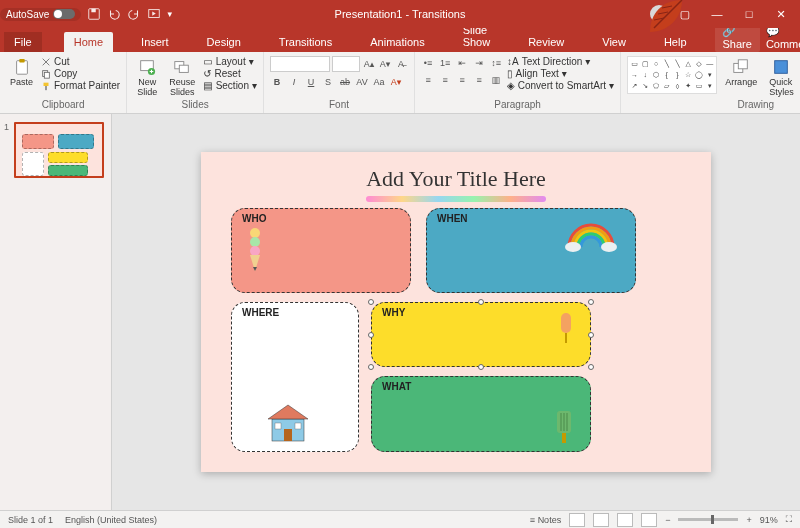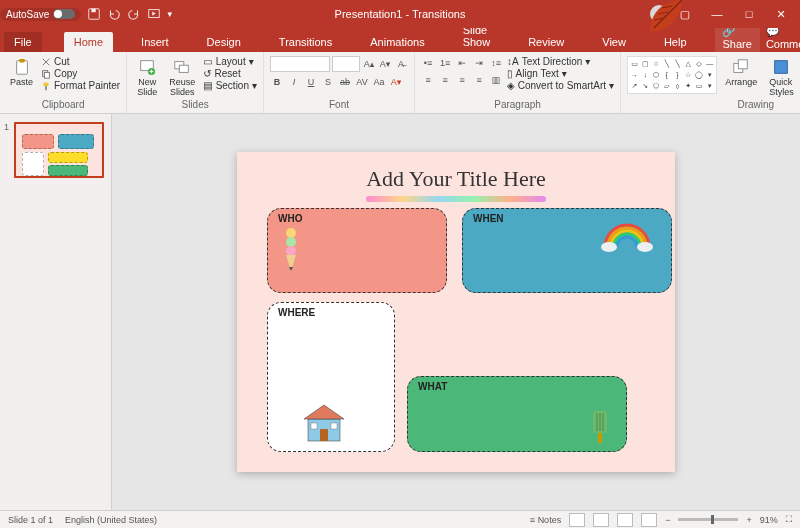--- a/index.html
+++ b/index.html
@@ -44,21 +44,21 @@
 .shape-mini { font-size: 7px; display: flex; align-items: center; justify-content: center; color: #444; }
 
 
 .workspace { display: flex; height: calc(528px - 28px - 24px - 62px - 18px); background: #e6e6e6; }
 .thumb-panel { width: 112px; background: #f3efee; border-right: 1px solid #d0d0d0; padding: 8px 6px; overflow-y: auto; }
 .thumb { position: relative; }
 .thumb-num { position: absolute; left: -2px; top: 0; font-size: 9px; color: #666; }
 .thumb-slide { margin-left: 8px; width: 90px; height: 56px; background: #fde3dd; border: 2px solid #c43e1c; border-radius: 1px; position: relative; }
 .thumb-mini-box { position: absolute; border-radius: 3px; border: 1px dashed rgba(0,0,0,0.3); }
 .canvas-area { flex: 1; display: flex; align-items: center; justify-content: center; position: relative; }
-.slide { width: 438px; height: 320px; background: #fde3dd; box-shadow: 0 2px 8px rgba(0,0,0,0.25); position: relative; }
+.slide { width: 510px; height: 320px; background: #fde3dd; box-shadow: 0 2px 8px rgba(0,0,0,0.25); position: relative; }
 .slide-title { position: absolute; top: 14px; left: 0; right: 0; text-align: center; font-family: "Comic Sans MS", cursive; font-size: 22px; color: #333; }
 .title-underline { position: absolute; top: 44px; left: 50%; transform: translateX(-50%); width: 180px; height: 6px; background: linear-gradient(90deg,#f4c,#fc4,#4cf,#4f8,#f84,#c4f); opacity: 0.55; border-radius: 3px; }
 .card { position: absolute; border: 1.5px dashed #333; border-radius: 14px; }
 .card-label { position: absolute; top: 4px; left: 10px; font-size: 10px; font-weight: bold; color: #222; font-family: Arial; }
 .card.who   { left: 30px;  top: 56px;  width: 180px; height: 85px; background: #f49687; padding-left: 46px; }
 .card.when  { left: 225px; top: 56px;  width: 210px; height: 85px; background: #4ca9c4; }
 .card.where { left: 30px;  top: 150px; width: 128px; height: 150px; background: #fff; }
 .card.why   { left: 170px; top: 150px; width: 220px; height: 65px; background: #fddd2a; }
 .card.what  { left: 170px; top: 224px; width: 220px; height: 76px; background: #4bb778; }
 .sel-handle { position: absolute; width: 6px; height: 6px; background: #fff; border: 1px solid #666; border-radius: 50%; }
@@ -357,20 +357,35 @@
         <div class="card-label">WHERE</div>
         <svg class="house" width="48" height="40" viewBox="0 0 48 40">
           <rect x="8" y="16" width="32" height="22" fill="#8ecae6" stroke="#333" stroke-width="0.5"></rect>
           <path d="M4 16 L24 2 L44 16 Z" fill="#e07a5f" stroke="#333" stroke-width="0.5"></path>
           <rect x="20" y="26" width="8" height="12" fill="#b5651d"></rect>
           <rect x="11" y="20" width="6" height="6" fill="#fff" stroke="#666" stroke-width="0.4"></rect>
           <rect x="31" y="20" width="6" height="6" fill="#fff" stroke="#666" stroke-width="0.4"></rect>
         </svg>
       </div>
 
+      <div class="card why">
+        <div class="card-label">WHY</div>
+        <svg class="popsicle2" width="16" height="34" viewBox="0 0 16 34">
+          <rect x="3" y="2" width="10" height="20" rx="5" fill="#f4a261"></rect>
+            <rect x="7" y="22" width="2" height="10" fill="#c49a00"></rect>
+        </svg>
+        <div class="sel-handle tl"></div>
+          <div class="sel-handle tr"></div>
+          <div class="sel-handle bl"></div>
+          <div class="sel-handle br"></div>
+        <div class="sel-handle tm"></div>
+          <div class="sel-handle bm"></div>
+          <div class="sel-handle ml"></div>
+          <div class="sel-handle mr"></div>
+      </div>
 
       <div class="card what">
         <div class="card-label">WHAT</div>
         <svg class="popsicle" width="20" height="36" viewBox="0 0 20 36">
           <rect x="3" y="2" width="14" height="22" rx="3" fill="#6db86d"></rect>
           <line x1="7" y1="4" x2="7" y2="22" stroke="#4a8a4a" stroke-width="1"></line>
             <line x1="10" y1="4" x2="10" y2="22" stroke="#4a8a4a" stroke-width="1"></line>
             <line x1="13" y1="4" x2="13" y2="22" stroke="#4a8a4a" stroke-width="1"></line>
           <rect x="8" y="24" width="4" height="10" fill="#c49a00"></rect>
         </svg>

